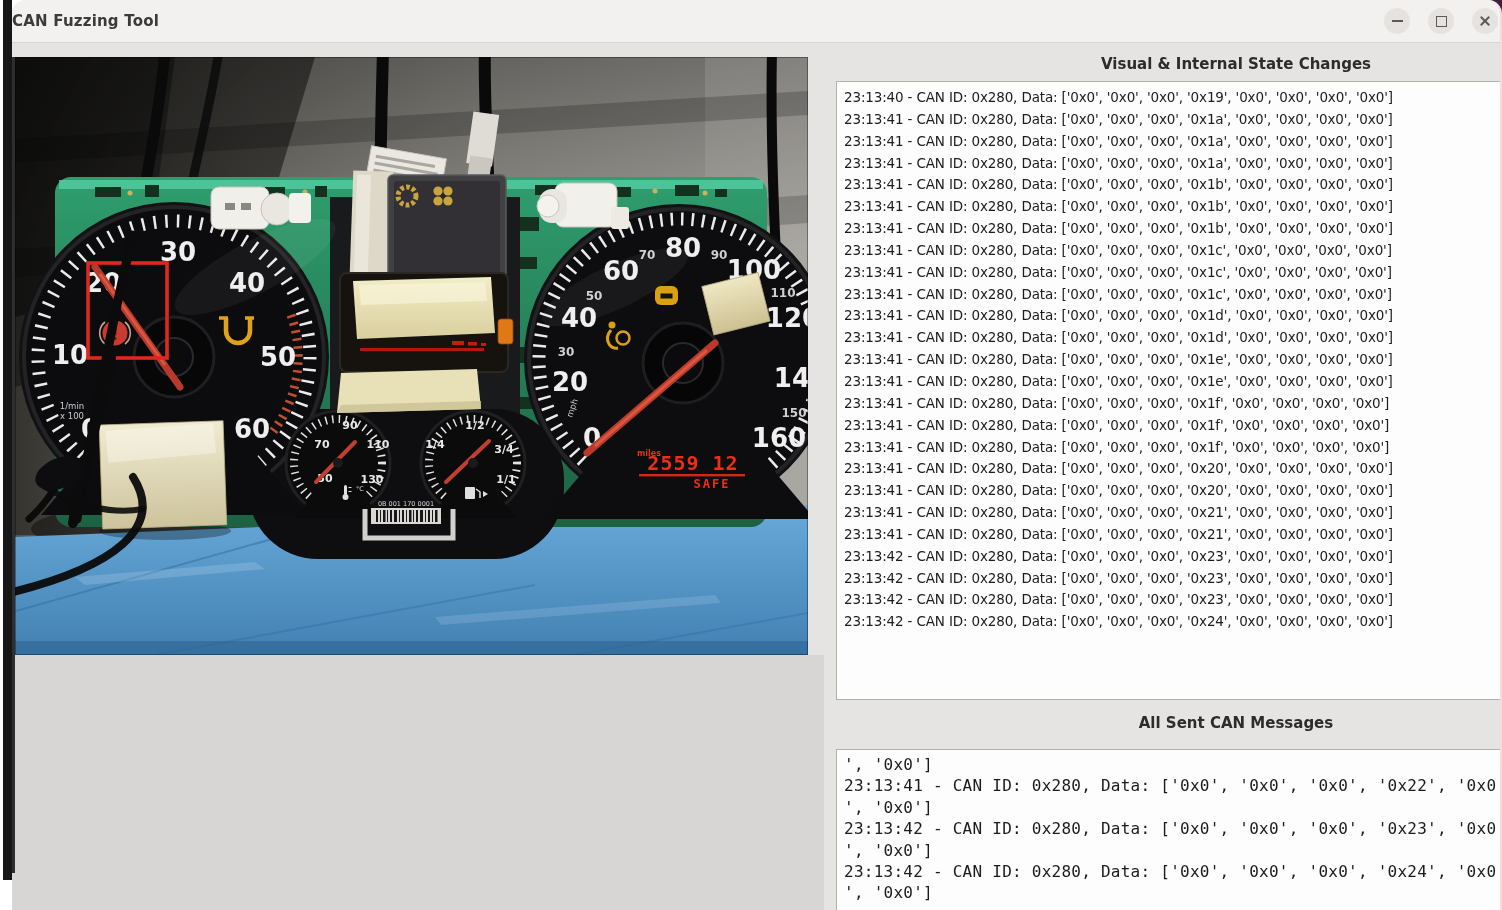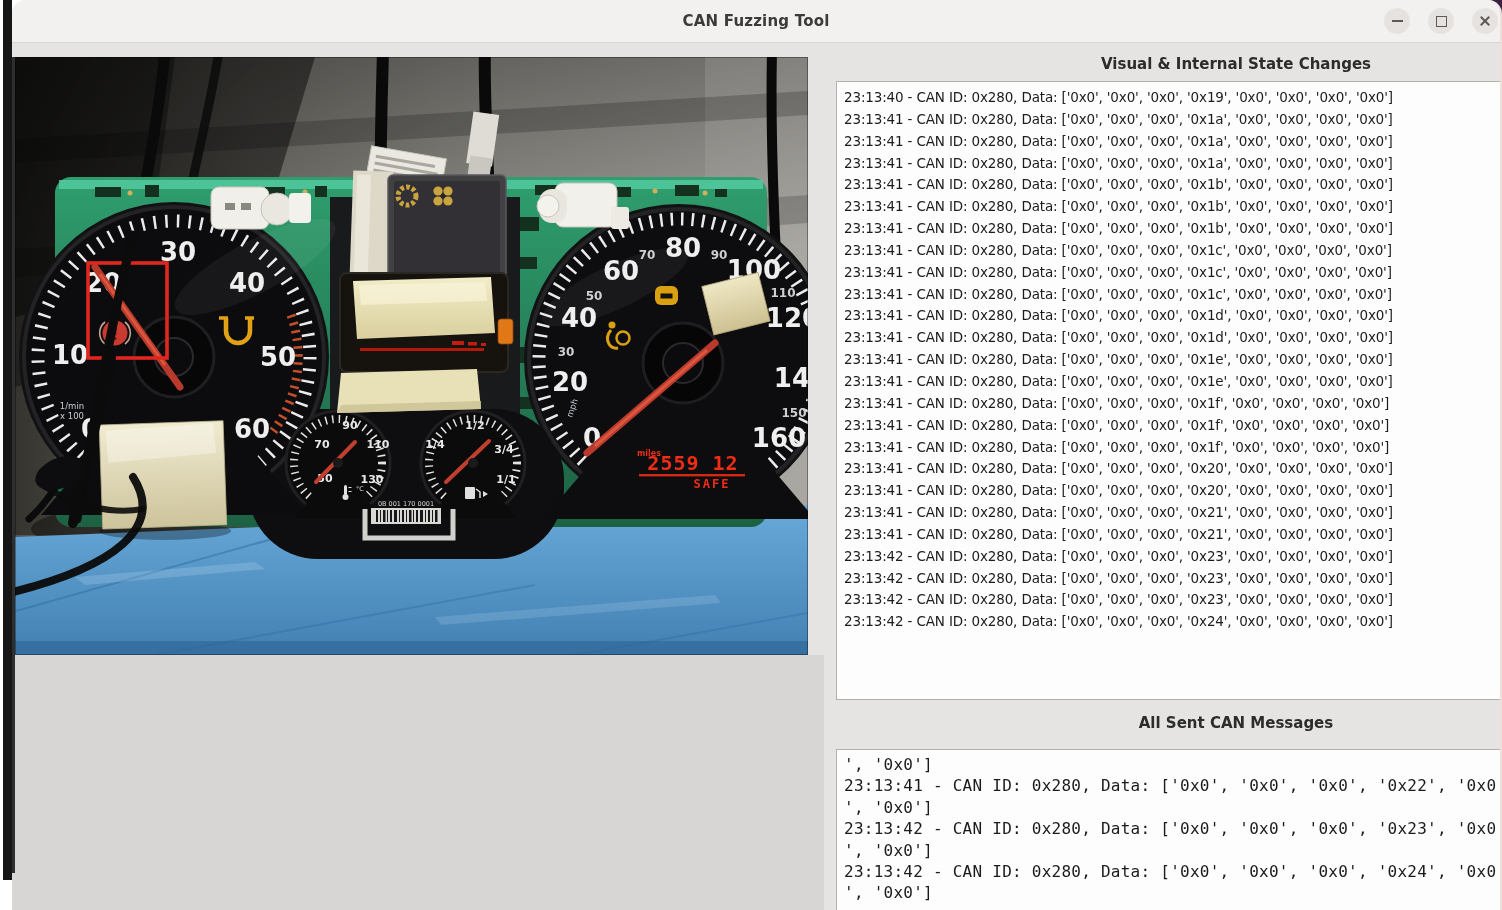--- a/index.html
+++ b/index.html
@@ -2,21 +2,21 @@
 <html><head>
 <meta charset="utf-8">
 <style>
   html,body{margin:0;padding:0;background:#ffffff;font-family:"DejaVu Sans",sans-serif;}
   .stage{position:relative;width:1502px;height:910px;overflow:hidden;background:#ffffff;}
   .edge-left{position:absolute;left:3px;top:0;width:9px;height:880px;background:#161616;}
   .corner-purple{position:absolute;right:0;top:0;width:24px;height:24px;background:#3c2140;}
   .window{position:absolute;left:12px;top:0;width:1488px;height:910px;background:#e6e4e2;
           border-radius:14px 14px 0 0;overflow:hidden;border-right:2px solid #eedfda;}
   .titlebar{position:absolute;left:0;top:0;width:100%;height:42px;background:#f3f1f0;
-            border-bottom:1px solid #d8d4d0;display:flex;align-items:center;justify-content:center;}
+            border-bottom:1px solid #d8d4d0;display:flex;align-items:center;justify-content:flex-start;}
   .title{font-size:15px;font-weight:bold;color:#3b3b3b;letter-spacing:.2px;}
   .winbtn{position:absolute;top:8px;width:26px;height:26px;border-radius:50%;background:#e5e2df;
           display:flex;align-items:center;justify-content:center;cursor:pointer;}
   .winbtn.min{left:1372px;} .winbtn.max{left:1416px;} .winbtn.close{left:1460px;}
   .glyph-min{display:block;width:11px;height:2px;background:#5a5a5a;}
   .glyph-max{display:block;width:9px;height:9px;border:1.6px solid #5a5a5a;background:transparent;}
   .glyph-close{position:relative;display:block;width:12px;height:12px;}
   .glyph-close::before,.glyph-close::after{content:"";position:absolute;left:5px;top:0;width:2px;height:12px;background:#5a5a5a;}
   .glyph-close::before{transform:rotate(45deg);} .glyph-close::after{transform:rotate(-45deg);}
 

